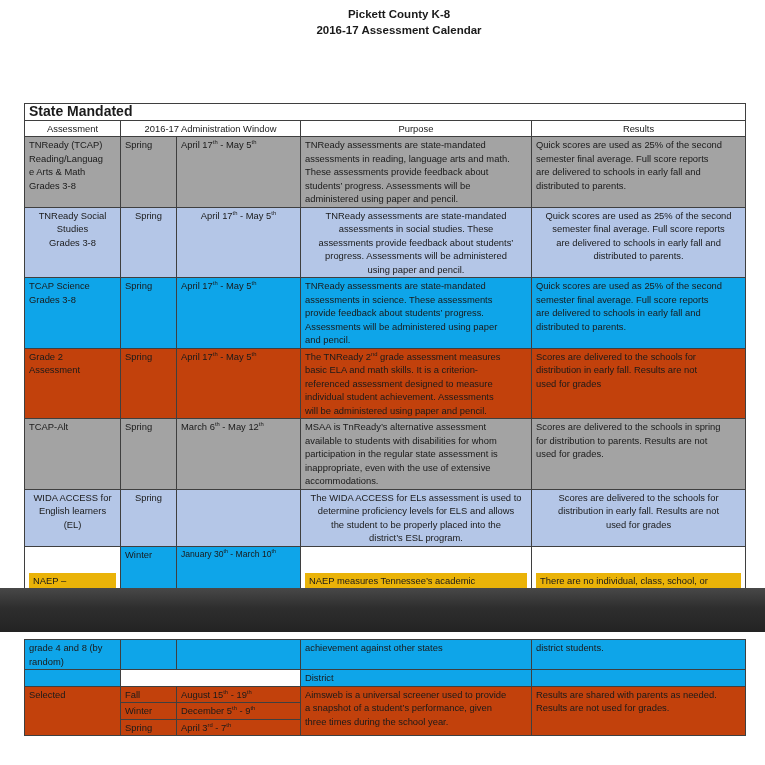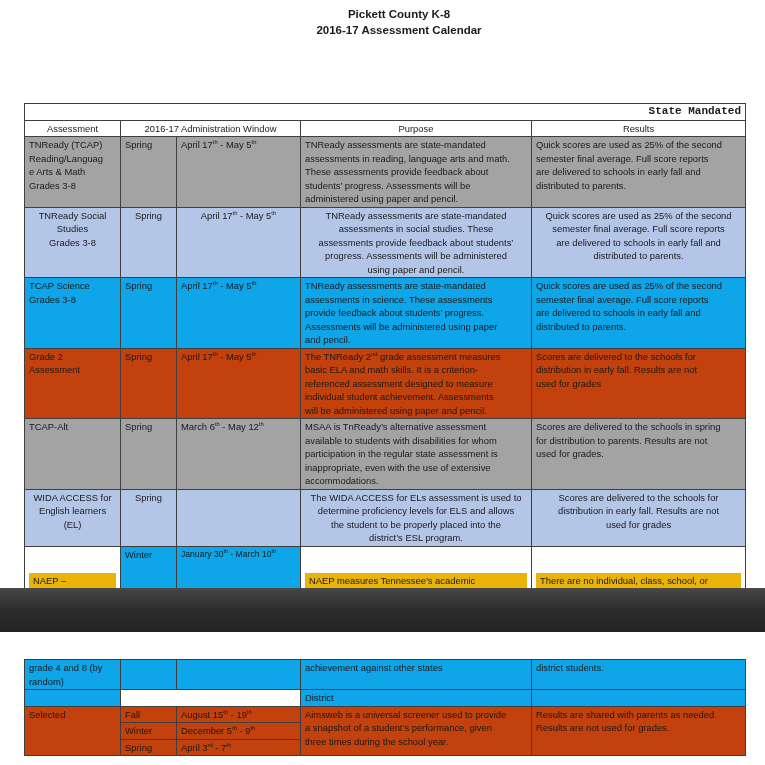--- a/index.html
+++ b/index.html
@@ -12,21 +12,21 @@
     font-size:11.5px;font-weight:bold;line-height:15.5px;white-space:pre-line;
   }
   table.doc{
     position:absolute;left:24px;width:721px;border-collapse:collapse;table-layout:fixed;
     font-size:9.4px;line-height:13.5px;
   }
   table.doc td{
     border:1px solid #3f3f3f;vertical-align:top;padding:1px 4px 1px 4px;overflow:hidden;
   }
   .ml{white-space:pre-line;}
-  .hdr{font-weight:bold;text-align:right;font-size:11px;font-family:Liberation Mono, monospace;}
+  .hdr{font-weight:bold;text-align:left;font-size:14px;}
   .chdr{text-align:center;}
   .bg-yellow{background:#a3a3a3;}
   .bg-blue{background:#B4C6E7;text-align:center;}
   .bg-salmon{background:#0ea5e9;}
   .bg-green{background:#c2410c;}
   td.split{padding:0;background:#ffffff;}
   td.split .hl{background:#eab308;padding:1px 20px 2px 4px;margin-top:25px;}
   .sm{font-size:8.6px;}
   sup{font-size:0.62em;vertical-align:super;line-height:0;}
   .district-label{font-weight:normal;padding-right:84px !important;}
@@ -166,21 +166,21 @@
       </td>
       <td class="split">
         <div class="hl">There are no individual, class, school, or</div>
       </td>
     </tr>
   </tbody>
 </table>
 
 <div class="page-band"></div>
 
-<table class="doc" style="top:659px;">
+<table class="doc" style="top:639px;">
   <colgroup>
     <col style="width:96px">
       <col style="width:56px">
       <col style="width:124px">
       <col style="width:231px">
       <col style="width:214px">
   </colgroup>
   <tbody>
     <tr style="height:29px">
       <td class="bg-salmon ml">grade 4 and 8 (by

